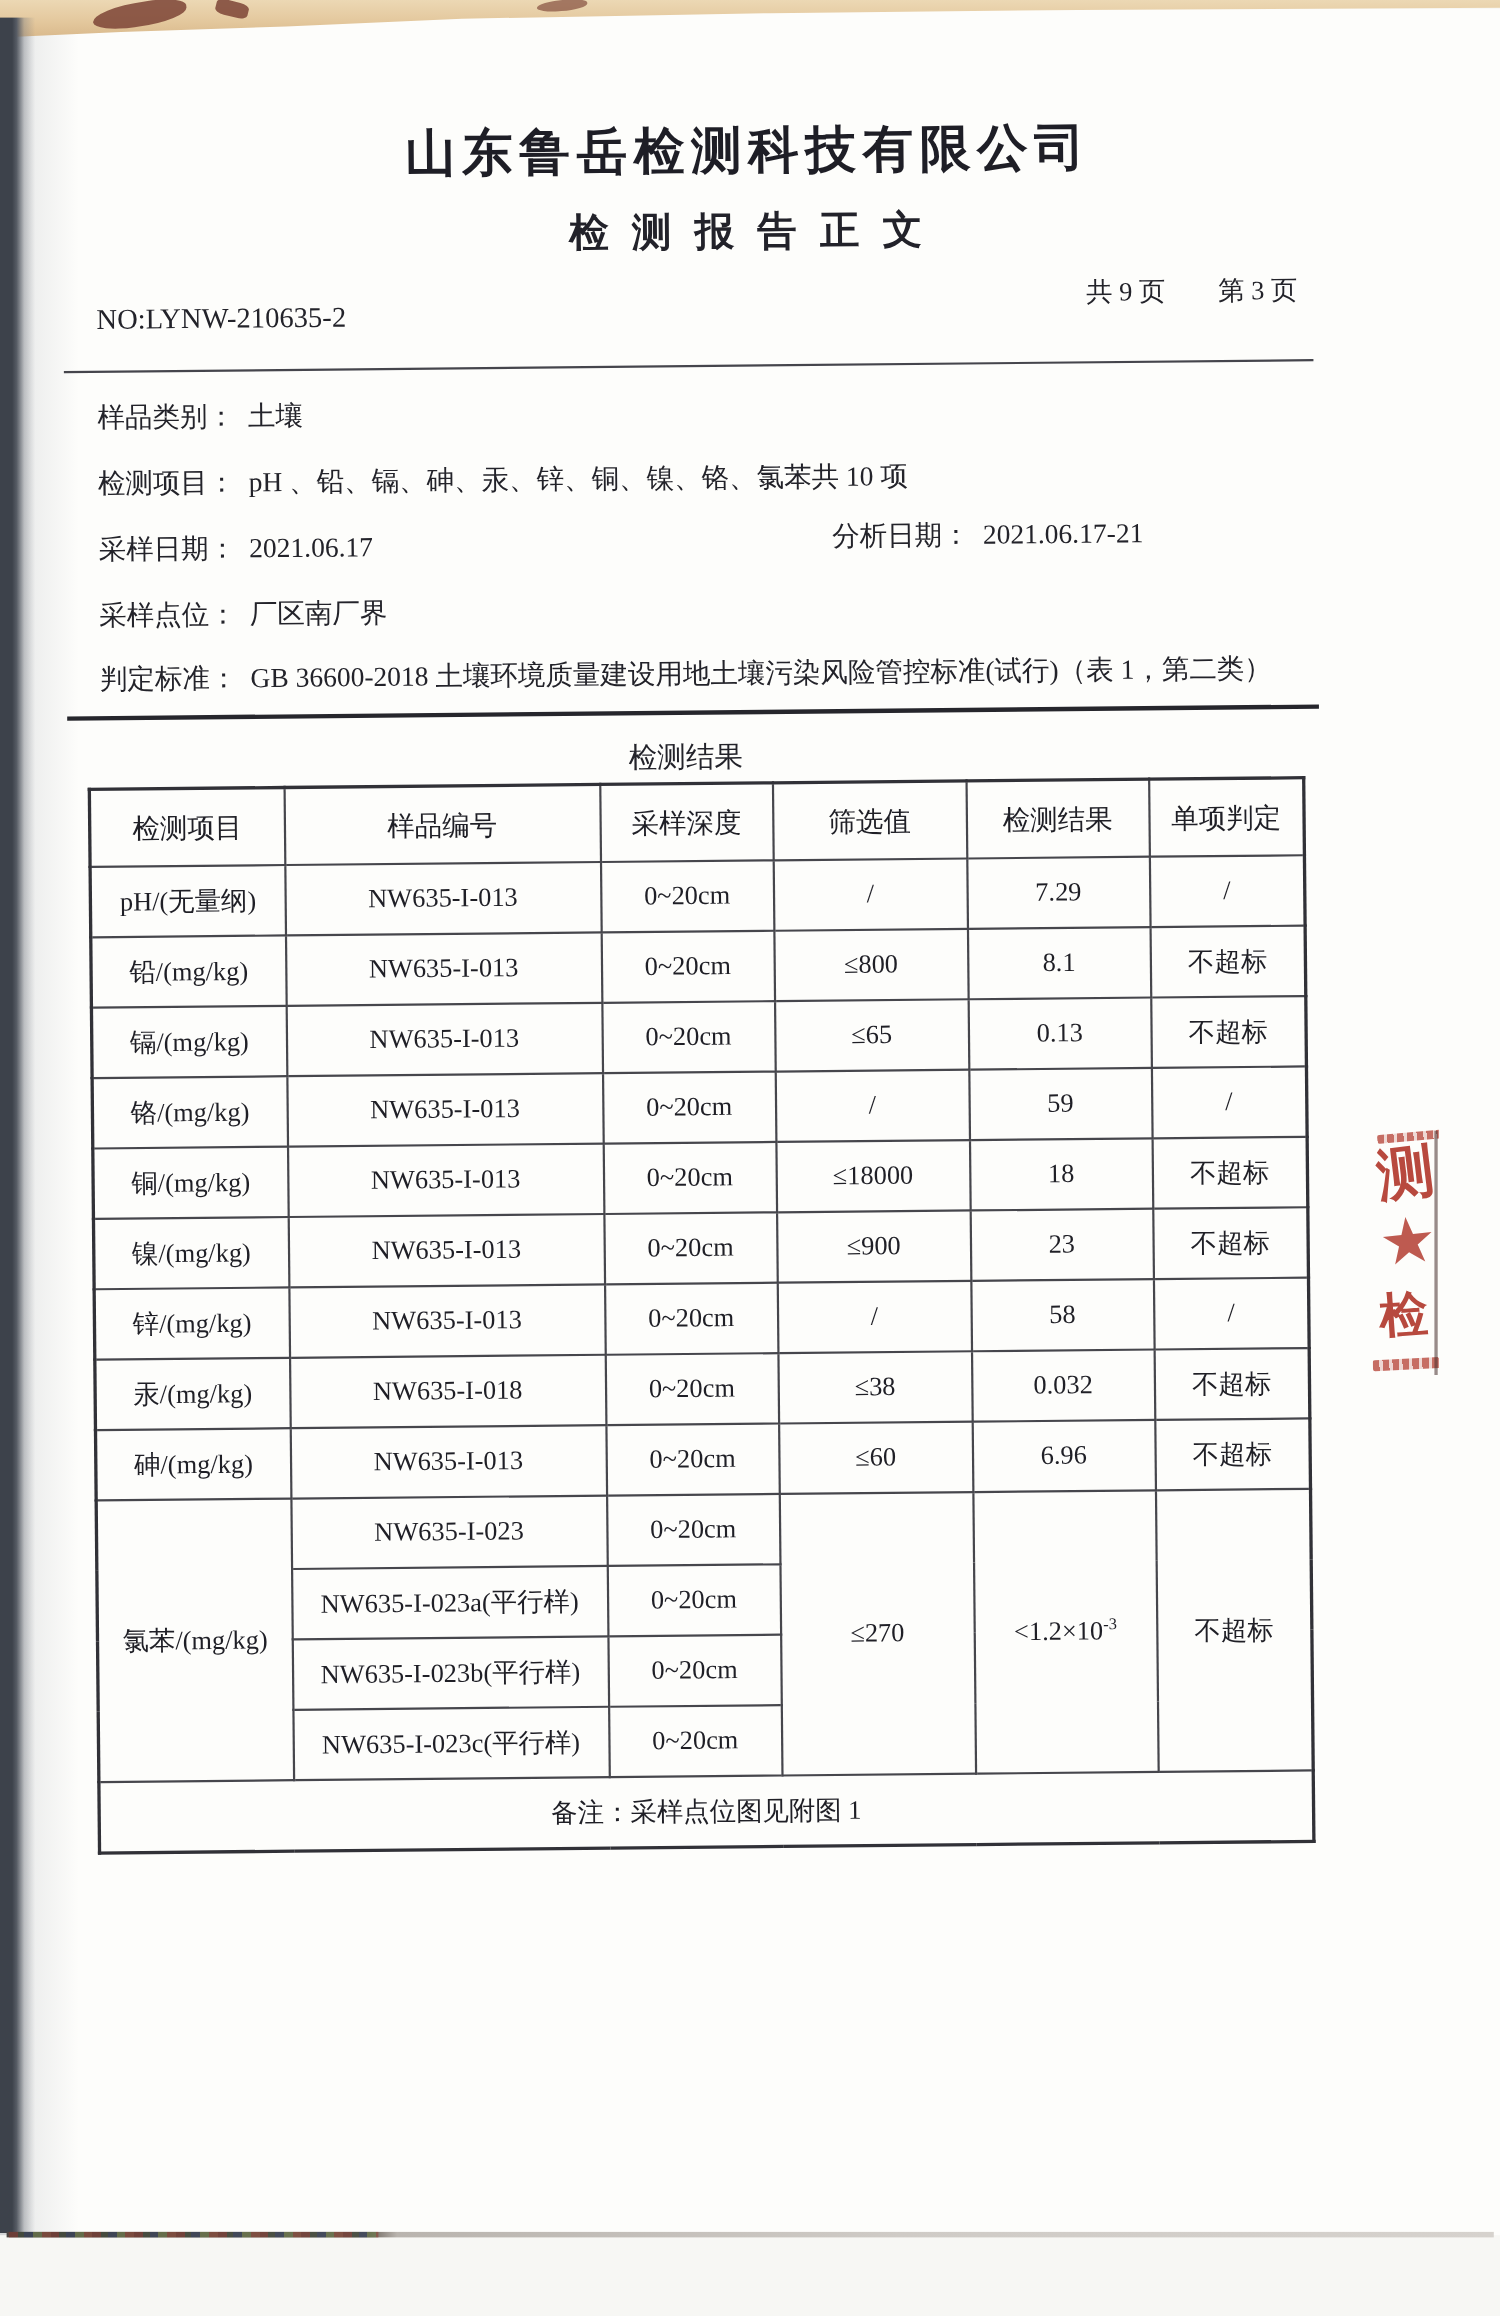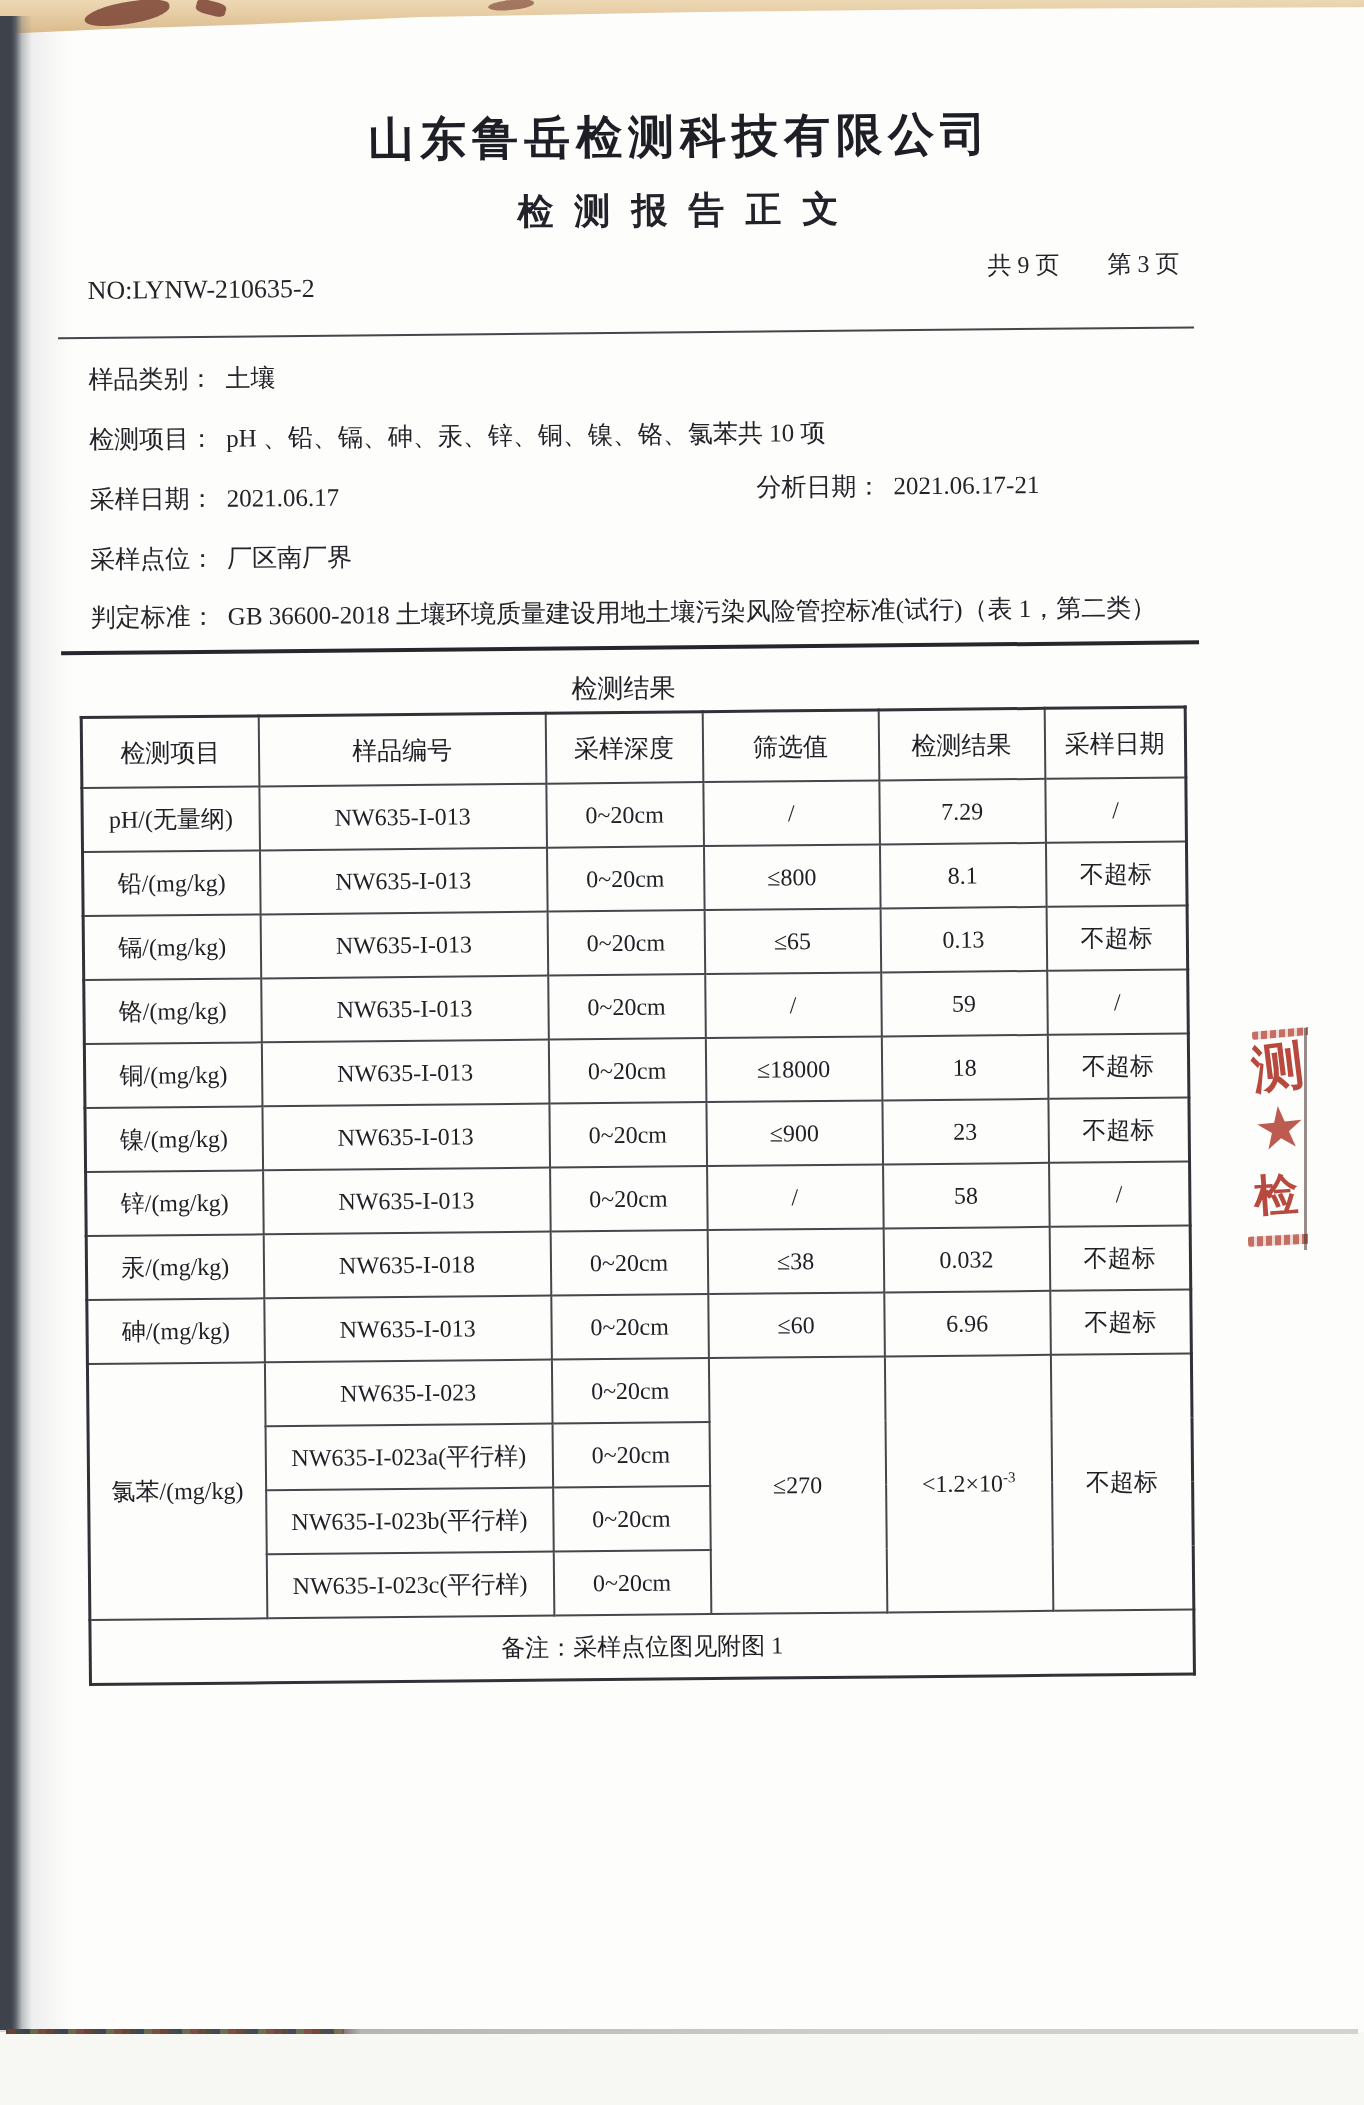--- a/index.html
+++ b/index.html
@@ -145,21 +145,21 @@
         <col style="width:166px">
         <col style="width:141px">
     </colgroup>
     <thead>
       <tr>
         <th>检测项目</th>
         <th>样品编号</th>
         <th>采样深度</th>
         <th>筛选值</th>
         <th>检测结果</th>
-        <th>采样日期</th>
+        <th>单项判定</th>
       </tr>
     </thead>
     <tbody>
       <tr>
         <td class="c-item">pH/(无量纲)</td>
         <td>NW635-I-013</td>
         <td>0~20cm</td>
         <td>/</td>
         <td>7.29</td>
         <td>/</td>

